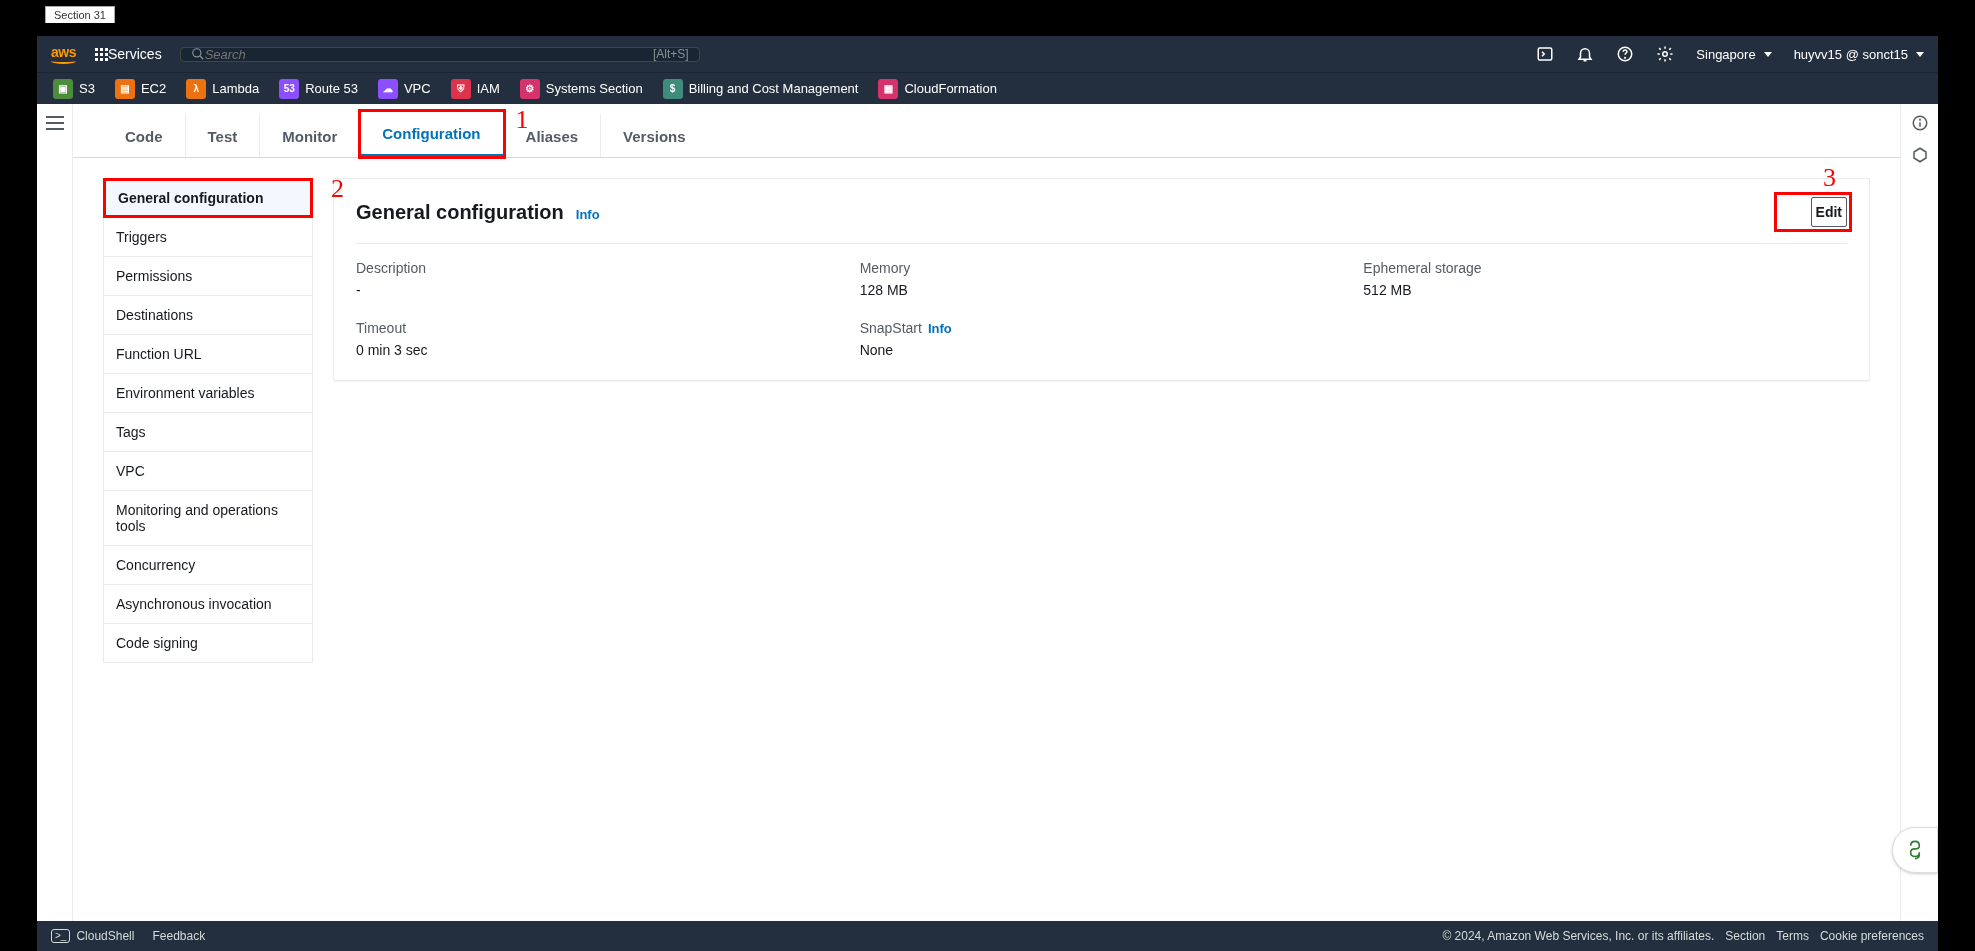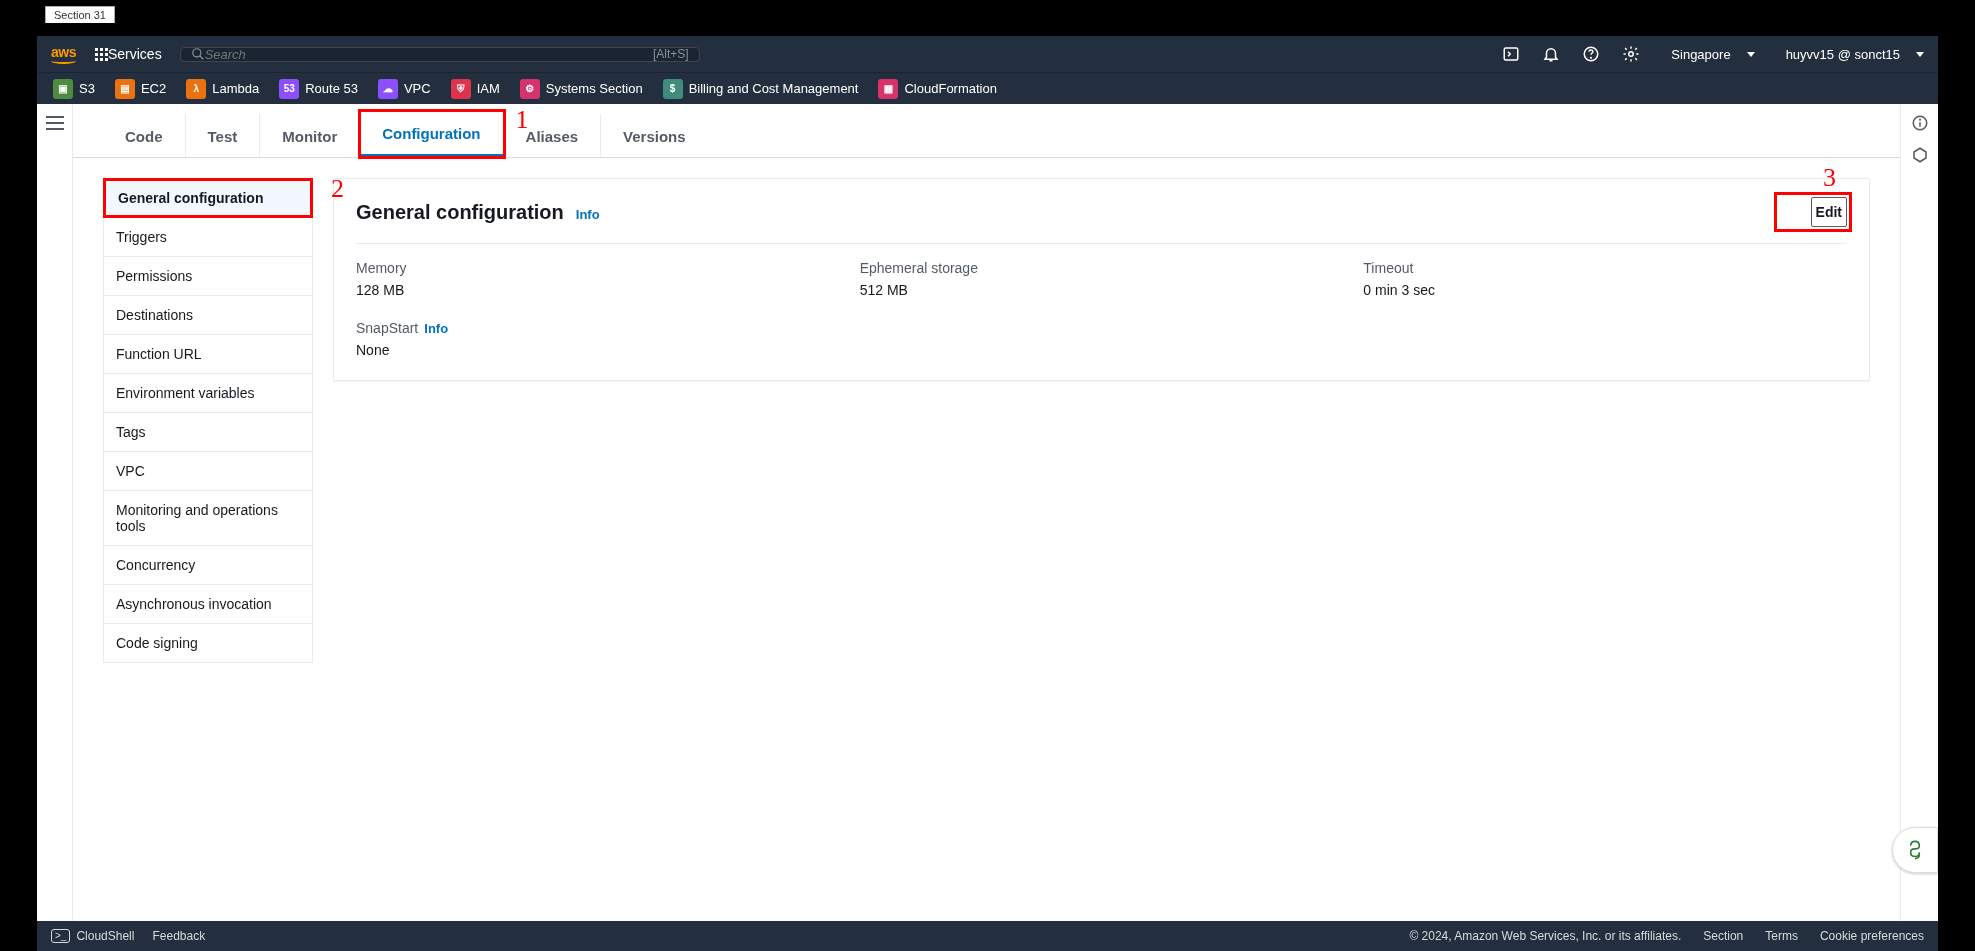--- a/index.html
+++ b/index.html
@@ -98,23 +98,22 @@
     gap: 22px;
     color: #fff;
   }
   .topnav-right .ico {
     width: 18px; height: 18px;
     display: inline-flex;
     align-items: center;
     justify-content: center;
   }
   .region, .account {
-    display: flex; align-items: center; gap: 16px;
+    display: flex; align-items: center; gap: 8px;
     font-size: 13px;
-    margin-left: 9px;
   }
   .caret-down {
     width: 0; height: 0;
     border-left: 4px solid transparent;
     border-right: 4px solid transparent;
     border-top: 5px solid #fff;
   }
   
   .svcbar {
     background: #232f3e;
@@ -298,21 +297,21 @@
   .footer {
     background: #232f3e;
     height: 30px;
     display: flex;
     align-items: center;
     color: #d5dbdb;
     font-size: 12px;
     padding: 0 14px;
   }
   .footer .left { display: flex; align-items: center; gap: 18px; }
-  .footer .right { margin-left: auto; display: flex; align-items: flex-end; gap: 22px; }
+  .footer .right { margin-left: auto; display: flex; align-items: flex-end; gap: 11px; }
   .footer a { color: #d5dbdb; cursor: pointer; }
   .cloudshell-ico {
     border: 1px solid #d5dbdb;
     border-radius: 3px;
     padding: 0 3px;
     font-size: 10px;
     line-height: 12px;
   }
   
   .annot-box {
@@ -478,20 +477,24 @@
         <div class="panel">
           <div class="panel-head">
             <div class="panel-title">
               <h2>General configuration</h2>
               <span class="info-link">Info</span>
             </div>
             <button class="edit-btn" id="edit-btn">Edit</button>
           </div>
           <div class="kv-grid">
             <div class="kv">
+                <div class="k">Description</div>
+                <div class="v">-</div>
+              </div>
+            <div class="kv">
                 <div class="k">Memory</div>
                 <div class="v">128  MB</div>
               </div>
             <div class="kv">
                 <div class="k">Ephemeral storage</div>
                 <div class="v">512  MB</div>
               </div>
             <div class="kv">
                 <div class="k">Timeout</div>
                 <div class="v">0  min   3  sec</div>

